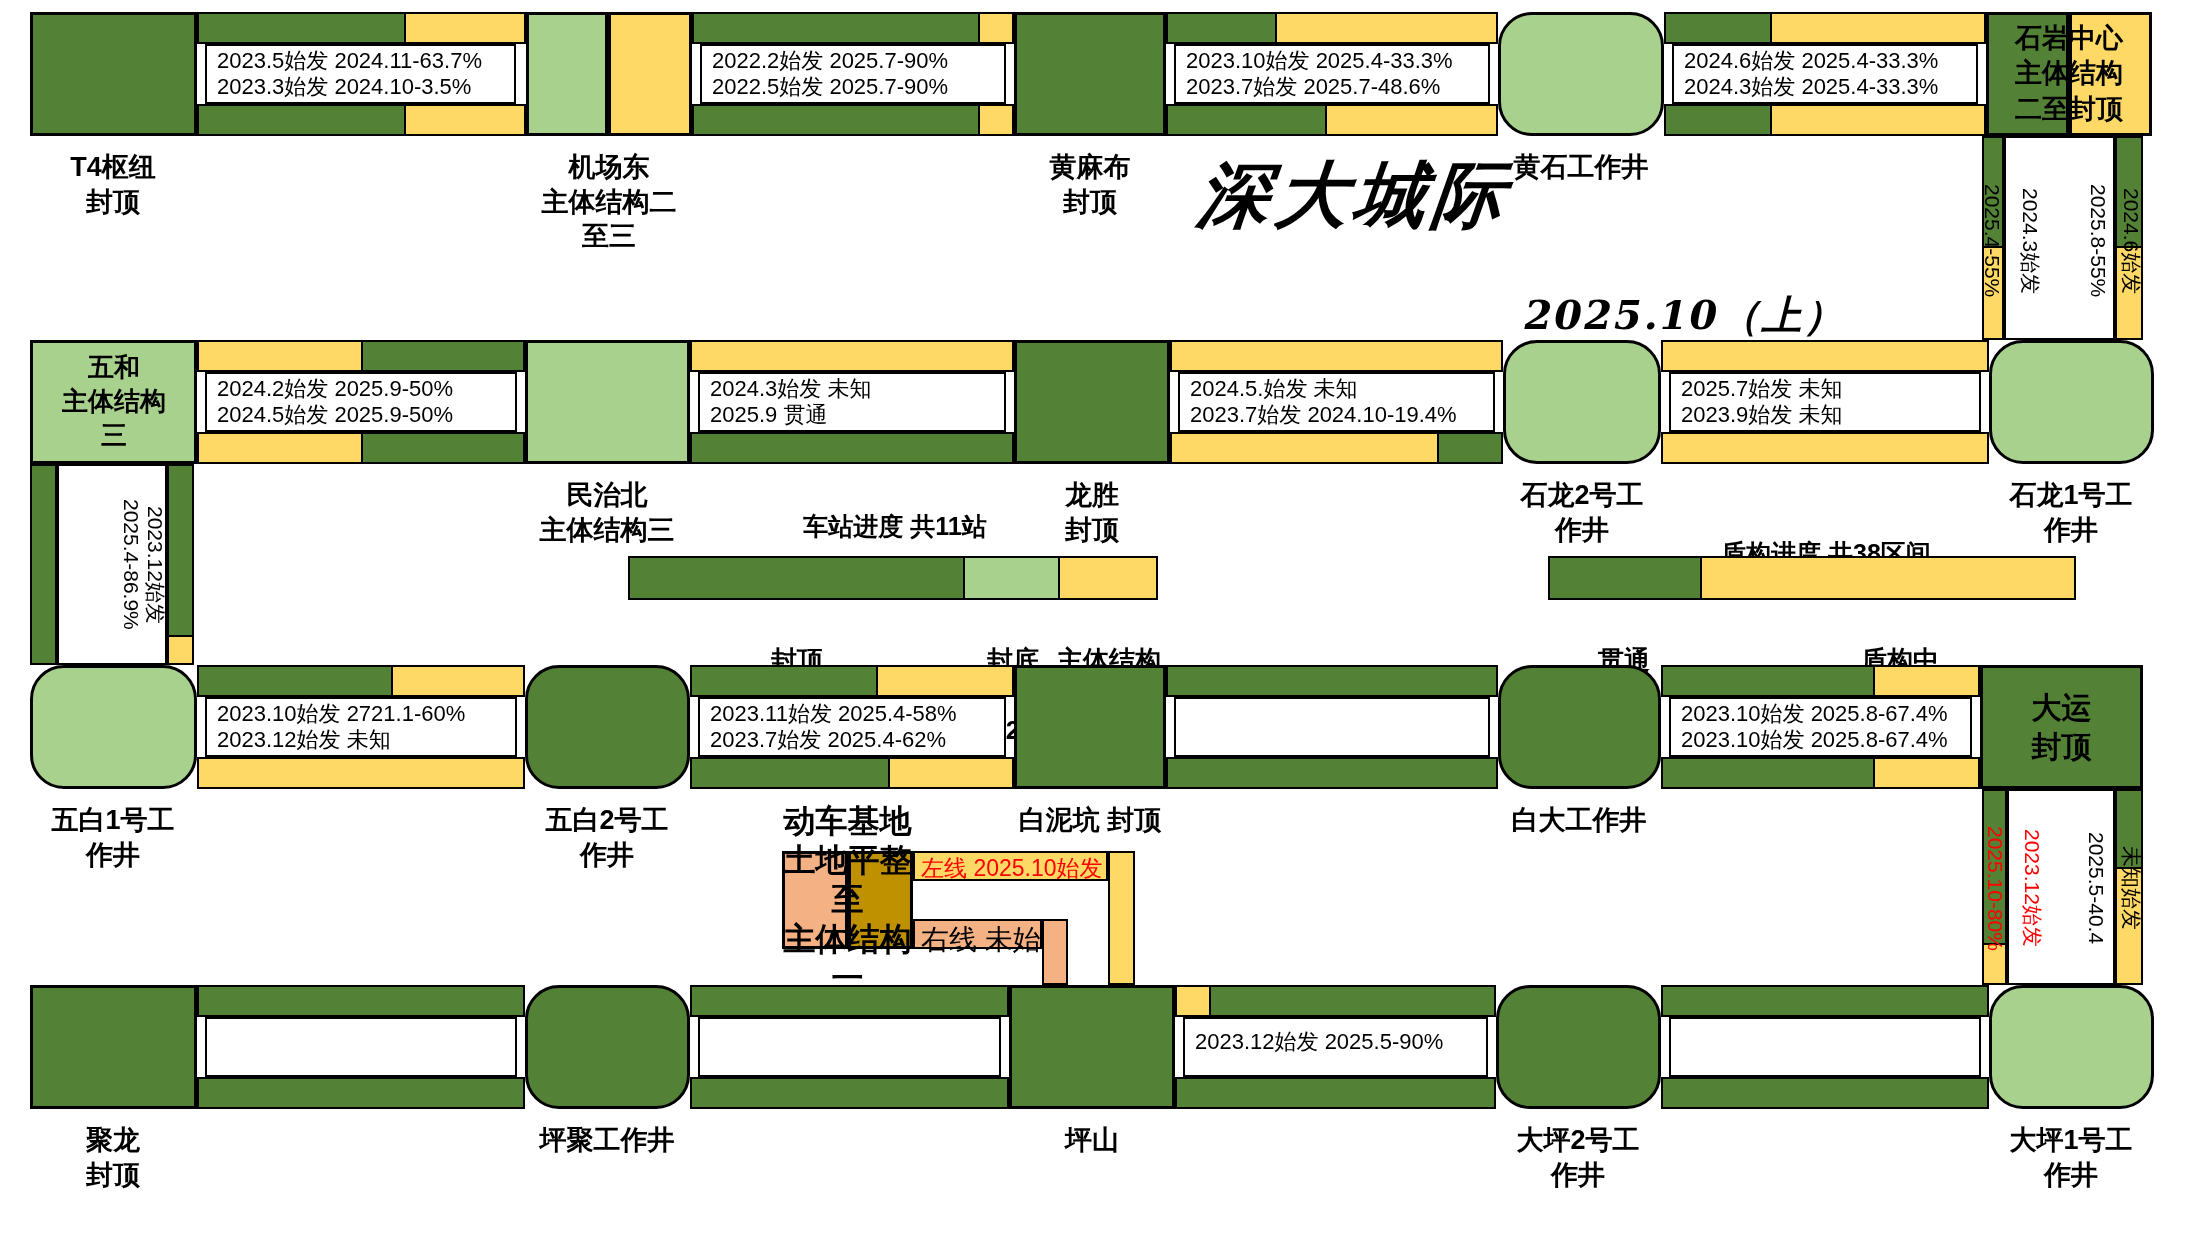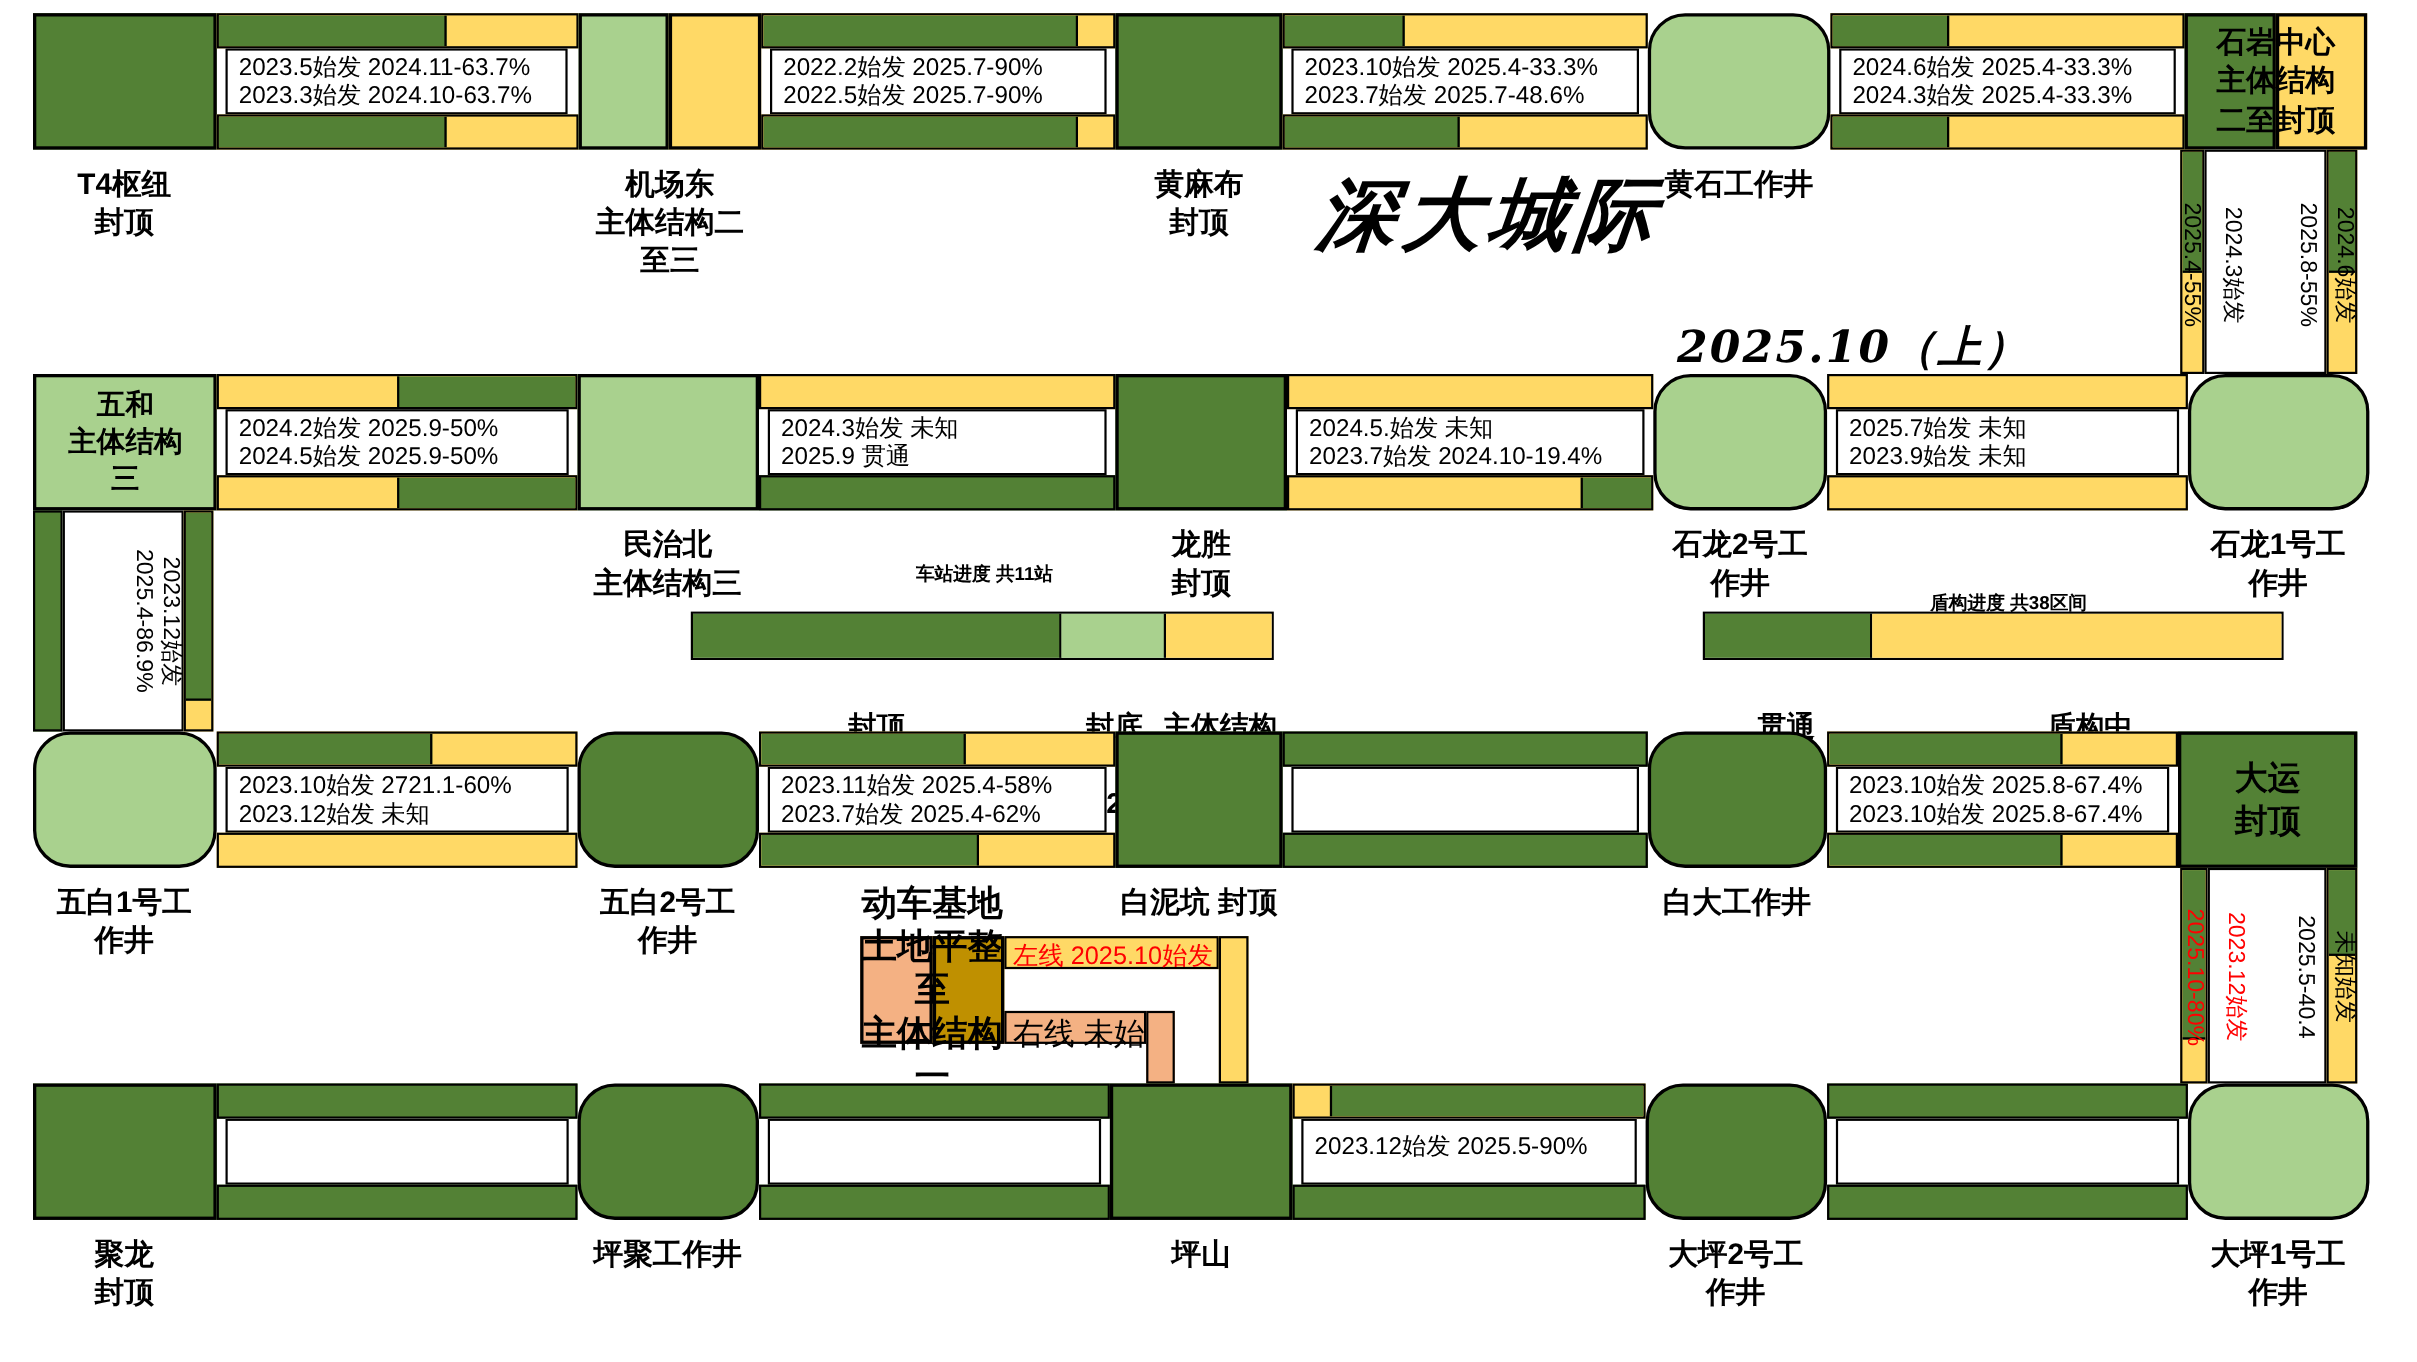--- a/index.html
+++ b/index.html
@@ -20,42 +20,42 @@
   .vbar i{display:block;width:100%;background:var(--dark_green);border-bottom:2px solid #000;box-sizing:border-box;}
   .slab{position:absolute;background:#fff;border:2px solid #000;box-sizing:border-box;display:flex;flex-direction:column;justify-content:space-evenly;padding:0 10px;font-size:22px;line-height:1.1;}
   .snm{position:absolute;font-weight:700;font-size:27px;line-height:1.28;text-align:center;white-space:pre-line;}
   .ins{position:absolute;display:flex;align-items:center;justify-content:center;text-align:center;font-weight:700;font-size:26px;line-height:1.3;white-space:pre-line;box-sizing:border-box;}
   .wbox{position:absolute;background:#fff;border:2px solid #000;box-sizing:border-box;}
   .vt{position:absolute;writing-mode:vertical-rl;text-orientation:sideways;font-size:21px;line-height:1.15;white-space:pre-line;text-align:center;}
   .red{color:var(--red);}
   .lgb{position:absolute;border:2px solid #000;display:flex;box-sizing:border-box;}
   .lgb span{display:block;height:100%;box-sizing:border-box;border-right:2px solid #000;}
   .lgb span:last-child{border-right:none;}
-  .lgt{position:absolute;font-weight:700;font-size:17px;text-align:center;}
+  .lgt{position:absolute;font-weight:700;font-size:25px;text-align:center;}
   .lgi{position:absolute;font-weight:700;font-size:26px;text-align:center;white-space:pre-line;line-height:1.35;}
   .ttl{position:absolute;font-family:"DejaVu Serif","Liberation Serif",serif;font-style:italic;font-weight:700;text-align:center;}
 </style>
 </head>
 <body>
 
 <div id="canvas">
 
   <div class="ttl" style="left:1178px;top:148px;width:352px;font-size:72px;letter-spacing:6px;transform:skewX(-6deg);">深大城际</div>
   <div class="ttl" style="left:1470px;top:288px;width:430px;font-size:40px;letter-spacing:2px;">2025.10（上）</div>
 
   <div class="st c-dg" style="left:30px;top:12px;width:167px;height:124px;"></div>
   <div class="snm" style="left:13px;top:150px;width:200px;">T4枢纽
 封顶</div>
 
   <div class="bar" style="left:197px;top:12px;width:329px;height:32px;">
       <i style="width:63.7%"></i>
     </div>
   <div class="slab" style="left:205px;top:44px;width:311px;height:60px;">
     <div>2023.5始发 2024.11-63.7%</div>
-    <div>2023.3始发 2024.10-63.7%</div>
+    <div>2023.3始发 2024.10-3.5%</div>
   </div>
   <div class="bar" style="left:197px;top:104px;width:329px;height:32px;">
       <i style="width:63.7%"></i>
     </div>
 
   <div class="st c-lg" style="left:526px;top:12px;width:82px;height:124px;"></div>
   <div class="st c-yl" style="left:608px;top:12px;width:84px;height:124px;"></div>
   <div class="snm" style="left:509px;top:150px;width:200px;">机场东
 主体结构二
 至三</div>

